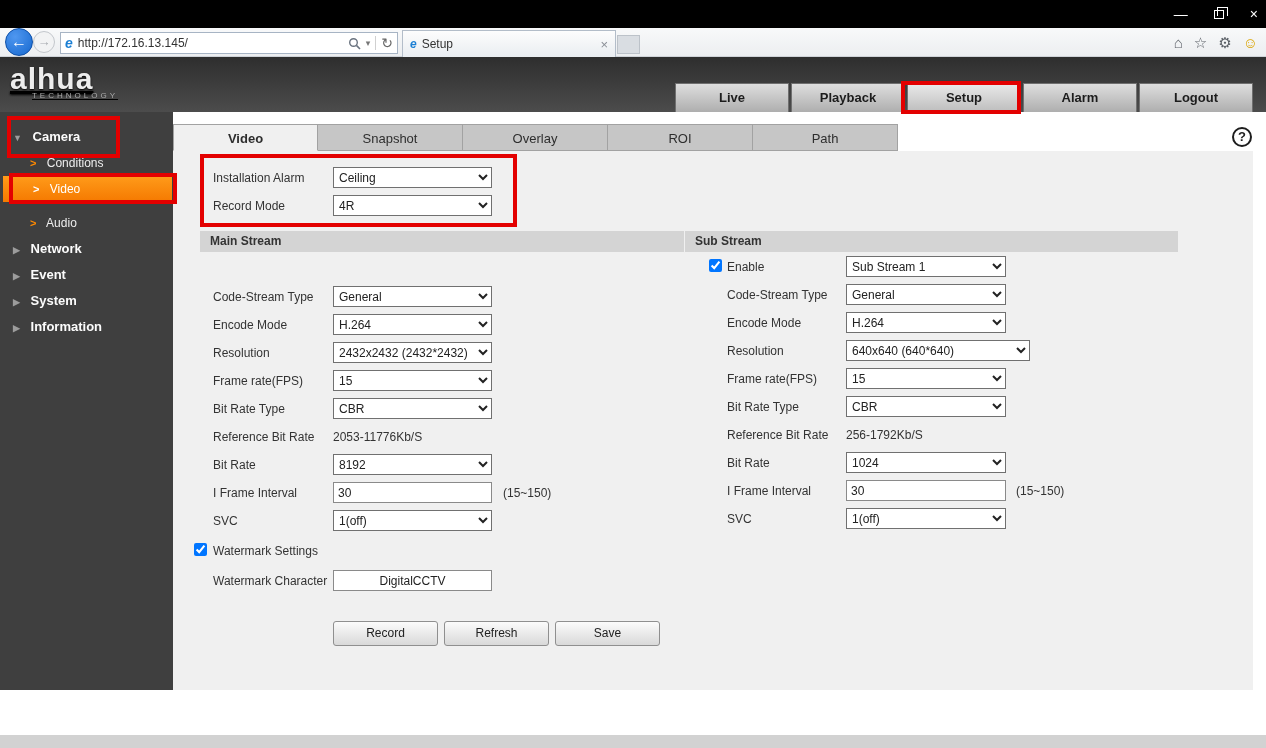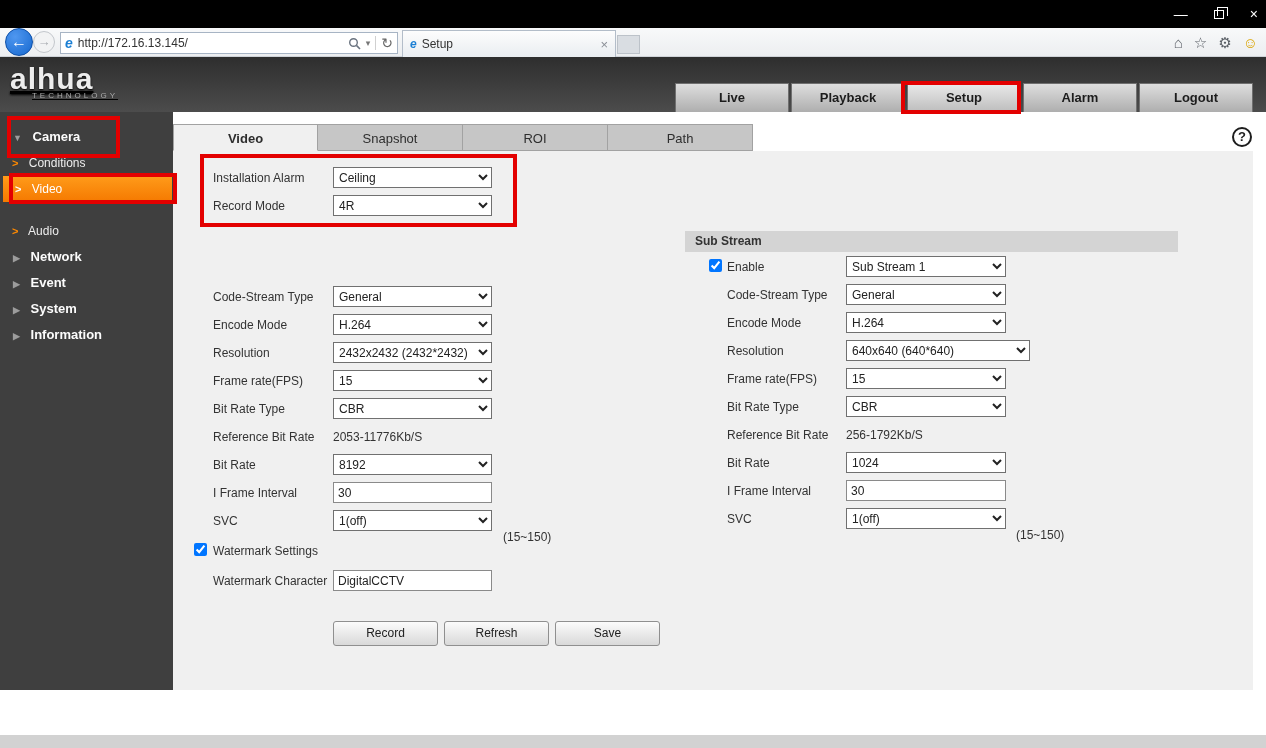--- a/index.html
+++ b/index.html
@@ -42,37 +42,37 @@
   .logo-main { display:block; color:#ededed; font-size:30px; font-weight:bold; letter-spacing:1px; line-height:32px; text-shadow:0 1px 2px #000; }
   .logo-sub { display:block; color:#a9a9a9; font-size:8px; letter-spacing:3px; text-align:center; margin-top:-4px; }
   .main-nav { position:absolute; right:13px; bottom:0; display:flex; gap:2px; }
   .nav-btn { width:114px; height:29px; background:linear-gradient(#dedede,#aeaeae); border:1px solid #6f6f6f; border-bottom:none; text-align:center; line-height:28px; font-size:13px; font-weight:bold; color:#1c1c1c; cursor:pointer; }
   .nav-btn.active { background:linear-gradient(#e9e9e9,#bdbdbd); }
 
   
   .sidebar { position:absolute; left:0; top:112px; width:173px; height:578px; background:#3f3f3f; padding-top:12px; }
   .side-head { height:26px; line-height:26px; padding-left:13px; color:#fcfcfc; font-weight:bold; font-size:13px; cursor:pointer; white-space:nowrap; }
   .side-tri { color:#9c9c9c; font-size:9px; margin-right:7px; }
-  .side-child { height:26px; line-height:26px; padding-left:12px; color:#ededed; font-size:12px; cursor:pointer; white-space:nowrap; }
+  .side-child { height:26px; line-height:26px; padding-left:30px; color:#ededed; font-size:12px; cursor:pointer; white-space:nowrap; }
   .child-arrow { color:#ff8a00; font-weight:bold; margin-right:7px; font-size:11px; }
-  .side-child.active { background:linear-gradient(#ff9b1a,#f57900); color:#fff; margin:0 1px 16px 3px; }
+  .side-child.active { background:linear-gradient(#ff9b1a,#f57900); color:#fff; margin:0 1px 8px 3px; }
   .side-child.active .child-arrow { color:#fff; }
 
   
   .page-tabs { position:absolute; left:173px; top:124px; display:flex; }
   .ptab { width:145px; height:27px; text-align:center; line-height:27px; font-size:13px; color:#2e2e2e; background:#c6c6c6; border:1px solid #a2a2a2; border-left:none; cursor:pointer; }
   .ptab:first-child { border-left:1px solid #a2a2a2; }
   .ptab.active { background:#f0f0f0; border-bottom:1px solid #f0f0f0; font-weight:bold; }
   .help-circle { position:absolute; left:1232px; top:127px; width:20px; height:20px; border:2px solid #1d1d1d; border-radius:50%; text-align:center; line-height:16px; font-size:13px; font-weight:bold; color:#1d1d1d; cursor:pointer; }
 
   
   .content { position:absolute; left:173px; top:151px; width:1080px; height:539px; background:#f0f0f0; }
   .lbl { position:absolute; font-size:12px; color:#333; white-space:nowrap; }
   .val { position:absolute; font-size:12px; color:#333; white-space:nowrap; }
-  .hint { position:absolute; font-size:12px; color:#333; white-space:nowrap;margin-top:44px; }
+  .hint { position:absolute; font-size:12px; color:#333; white-space:nowrap; }
   .sel { position:absolute; width:159px; height:21px; font-size:12px; font-family:inherit; background:#fff; border:1px solid #707070; border-radius:0; padding:0 1px; color:#222; }
   .txt { position:absolute; width:159px; height:21px; font-size:12px; font-family:inherit; background:#fff; border:1px solid #8a8a8a; padding:1px 4px; color:#222; }
   .chk { position:absolute; width:13px; height:13px; cursor:pointer; }
   .section-bar { position:absolute; height:21px; background:#d4d4d4; line-height:21px; padding-left:10px; font-size:12px; font-weight:bold; color:#333; }
   .btn { position:absolute; width:105px; height:25px; background:linear-gradient(#fbfbfb,#d9d9d9); border:1px solid #8f8f8f; border-radius:3px; text-align:center; line-height:23px; font-size:12px; color:#222; cursor:pointer; }
 
   
   .footer-strip { position:absolute; left:0; bottom:0; width:1266px; height:13px; background:#d2d2d2; }
 
   
@@ -168,36 +168,38 @@
     </div>
     <div class="side-head">
       <span class="side-tri">▶</span>
       <span>Information</span>
     </div>
   </div>
 
   <div class="page-tabs">
     <div class="ptab active">Video</div>
     <div class="ptab">Snapshot</div>
+    <div class="ptab">Overlay</div>
     <div class="ptab">ROI</div>
     <div class="ptab">Path</div>
   </div>
   <div class="help-circle">?</div>
 
   <div class="content">
 
     <span class="lbl" style="left:40px;top:20px">Installation Alarm</span>
     <select class="sel" style="left:160px;top:16px">
       <option>Ceiling</option>
     </select>
     <span class="lbl" style="left:40px;top:48px">Record Mode</span>
     <select class="sel" style="left:160px;top:44px">
       <option>4R</option>
     </select>
 
+    <div class="section-bar" style="left:27px;top:80px;width:484px">Main Stream</div>
     <div class="section-bar" style="left:512px;top:80px;width:493px">Sub Stream</div>
 
     <span class="lbl" style="left:40px;top:139px">Code-Stream Type</span>
     <select class="sel" style="left:160px;top:135px"><option>General</option></select>
 
     <span class="lbl" style="left:40px;top:167px">Encode Mode</span>
     <select class="sel" style="left:160px;top:163px"><option>H.264</option></select>
 
     <span class="lbl" style="left:40px;top:195px">Resolution</span>
     <select class="sel" style="left:160px;top:191px"><option>2432x2432 (2432*2432)</option></select>
@@ -218,21 +220,21 @@
     <input class="txt" style="left: 160px; top: 331px;" value="30">
     <span class="hint" style="left:330px;top:335px">(15~150)</span>
 
     <span class="lbl" style="left:40px;top:363px">SVC</span>
     <select class="sel" style="left:160px;top:359px"><option>1(off)</option></select>
 
     <input type="checkbox" checked="" class="chk" style="left: 21px; top: 392px;">
     <span class="lbl" style="left:40px;top:393px">Watermark Settings</span>
 
     <span class="lbl" style="left:40px;top:423px">Watermark Character</span>
-    <input class="txt" style="left: 160px; top: 419px;" value="DigitalCCTV">
+    <input class="txt" style="left: 160px; top: 419px; text-align: center;" value="DigitalCCTV">
 
     <input type="checkbox" checked="" class="chk" style="left: 536px; top: 108px;">
     <span class="lbl" style="left:554px;top:109px">Enable</span>
     <select class="sel" style="left:673px;top:105px;width:160px"><option>Sub Stream 1</option></select>
 
     <span class="lbl" style="left:554px;top:137px">Code-Stream Type</span>
     <select class="sel" style="left:673px;top:133px;width:160px"><option>General</option></select>
 
     <span class="lbl" style="left:554px;top:165px">Encode Mode</span>
     <select class="sel" style="left:673px;top:161px;width:160px"><option>H.264</option></select>

